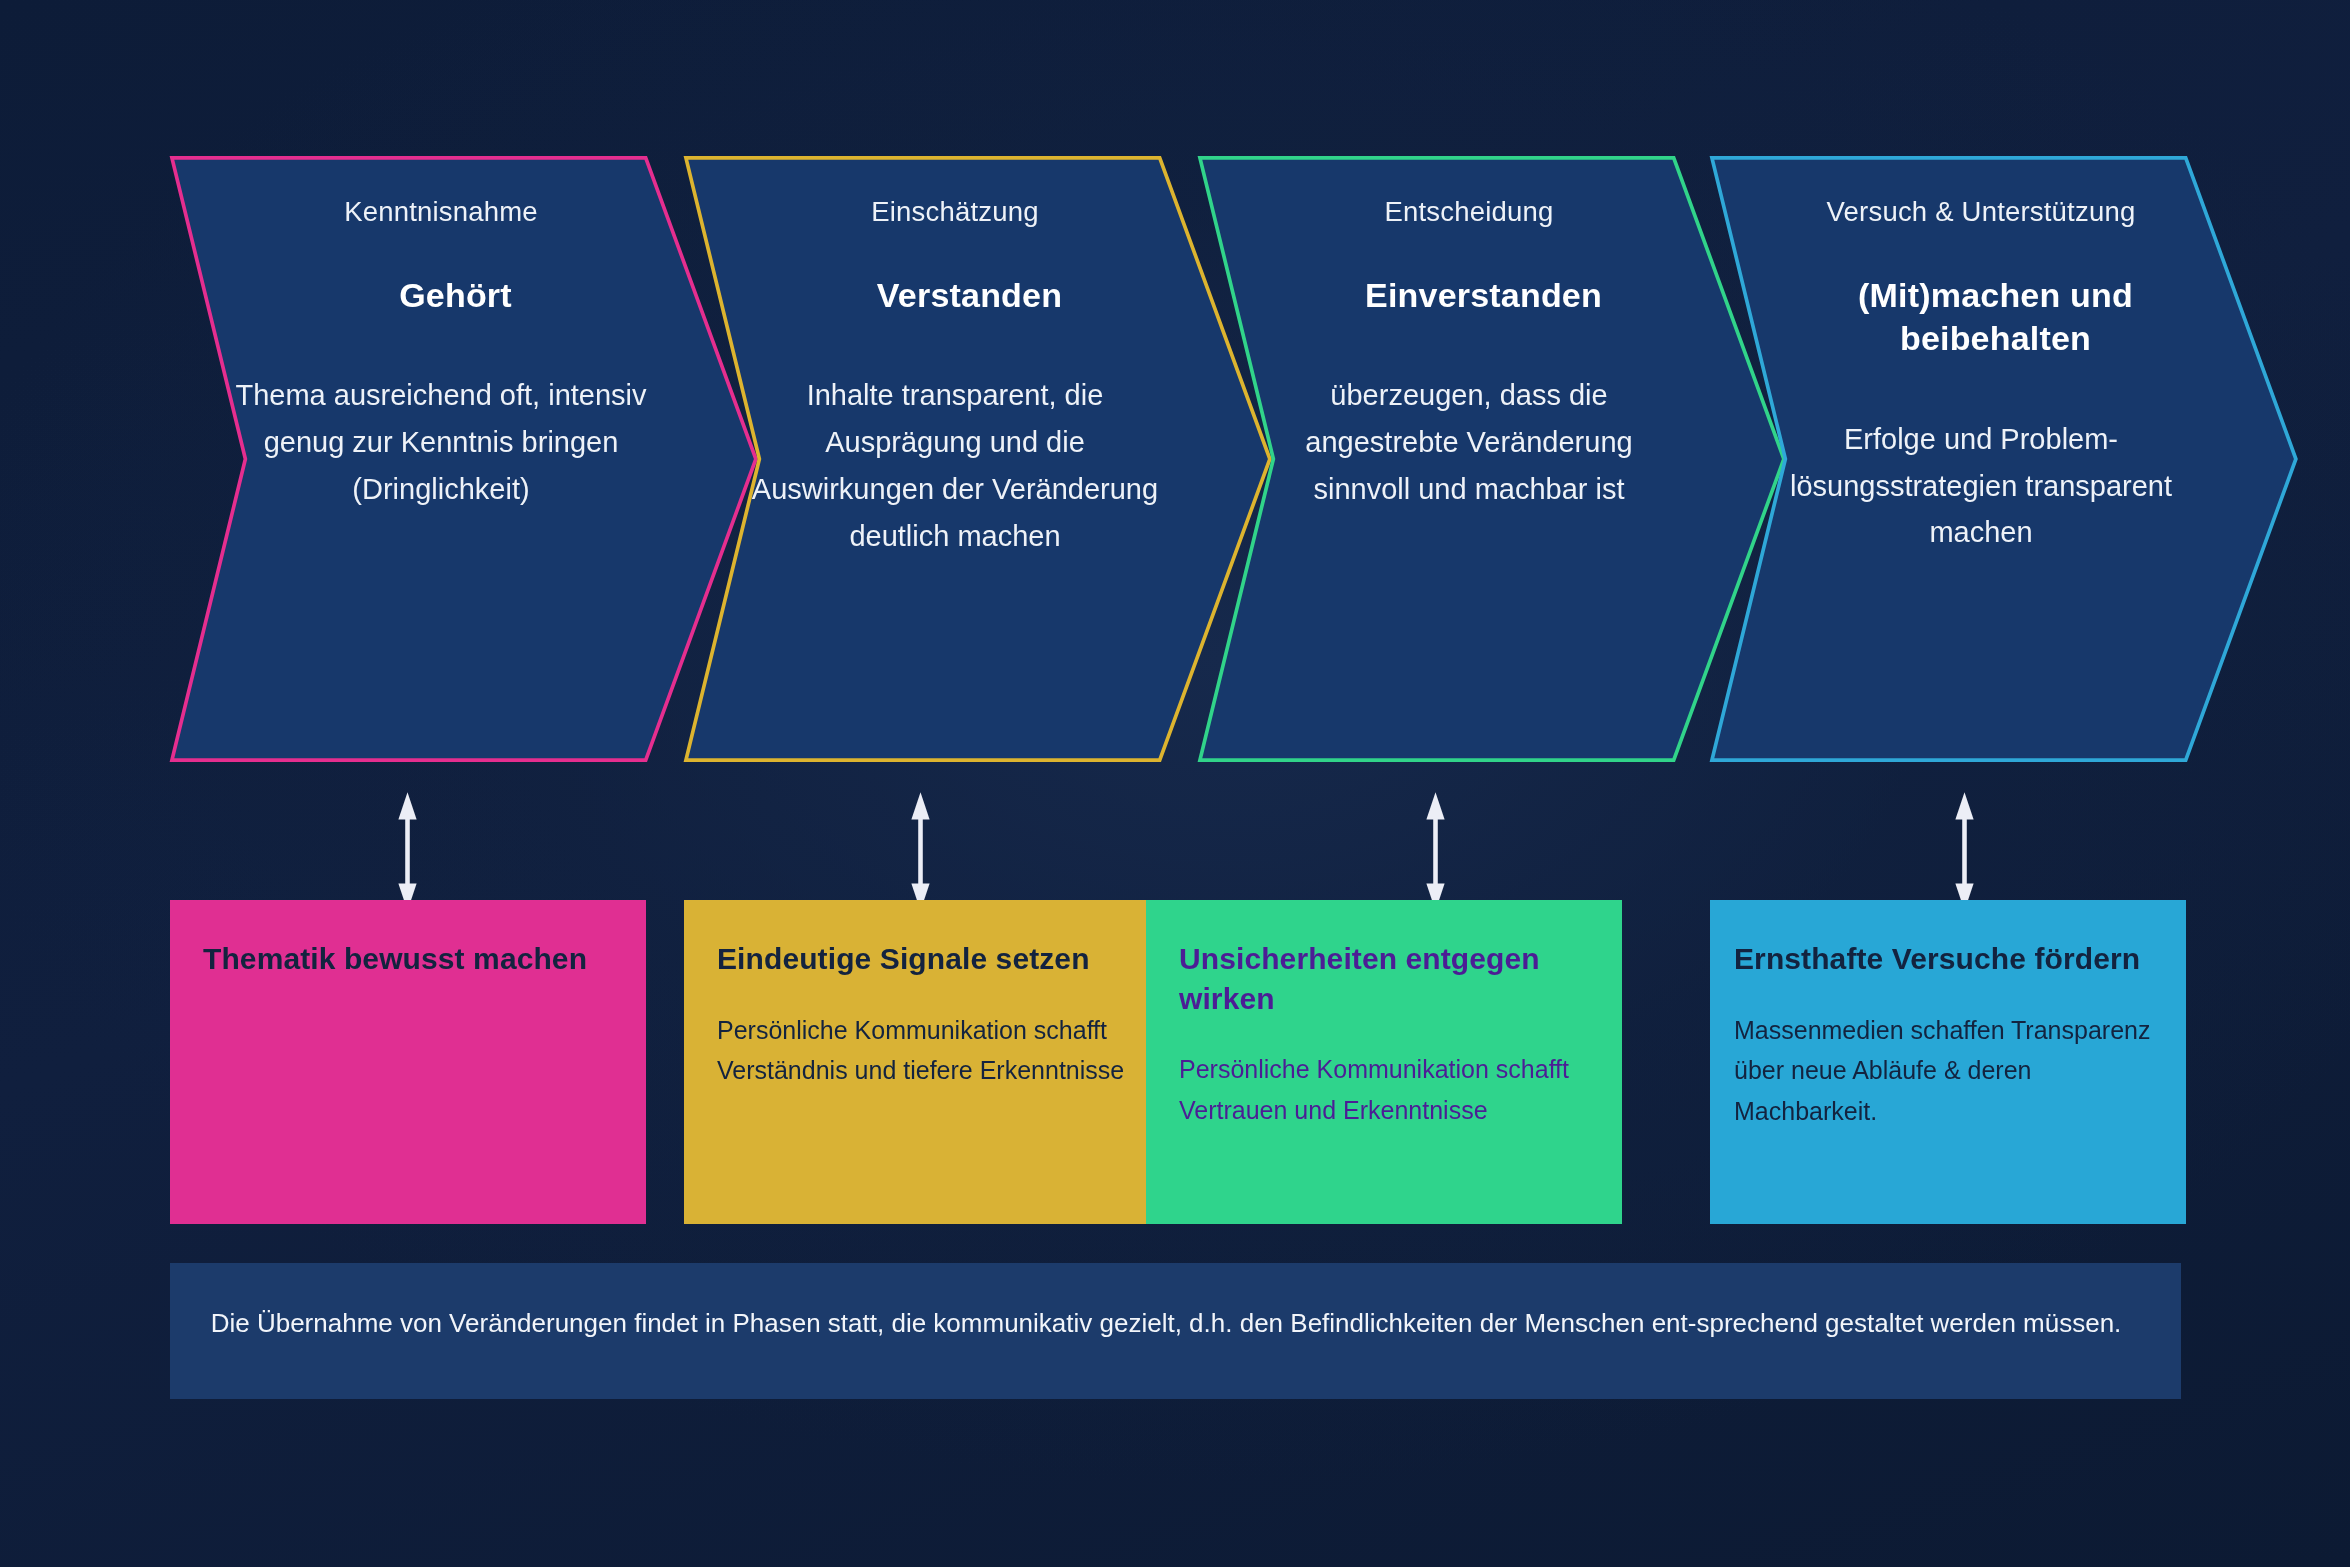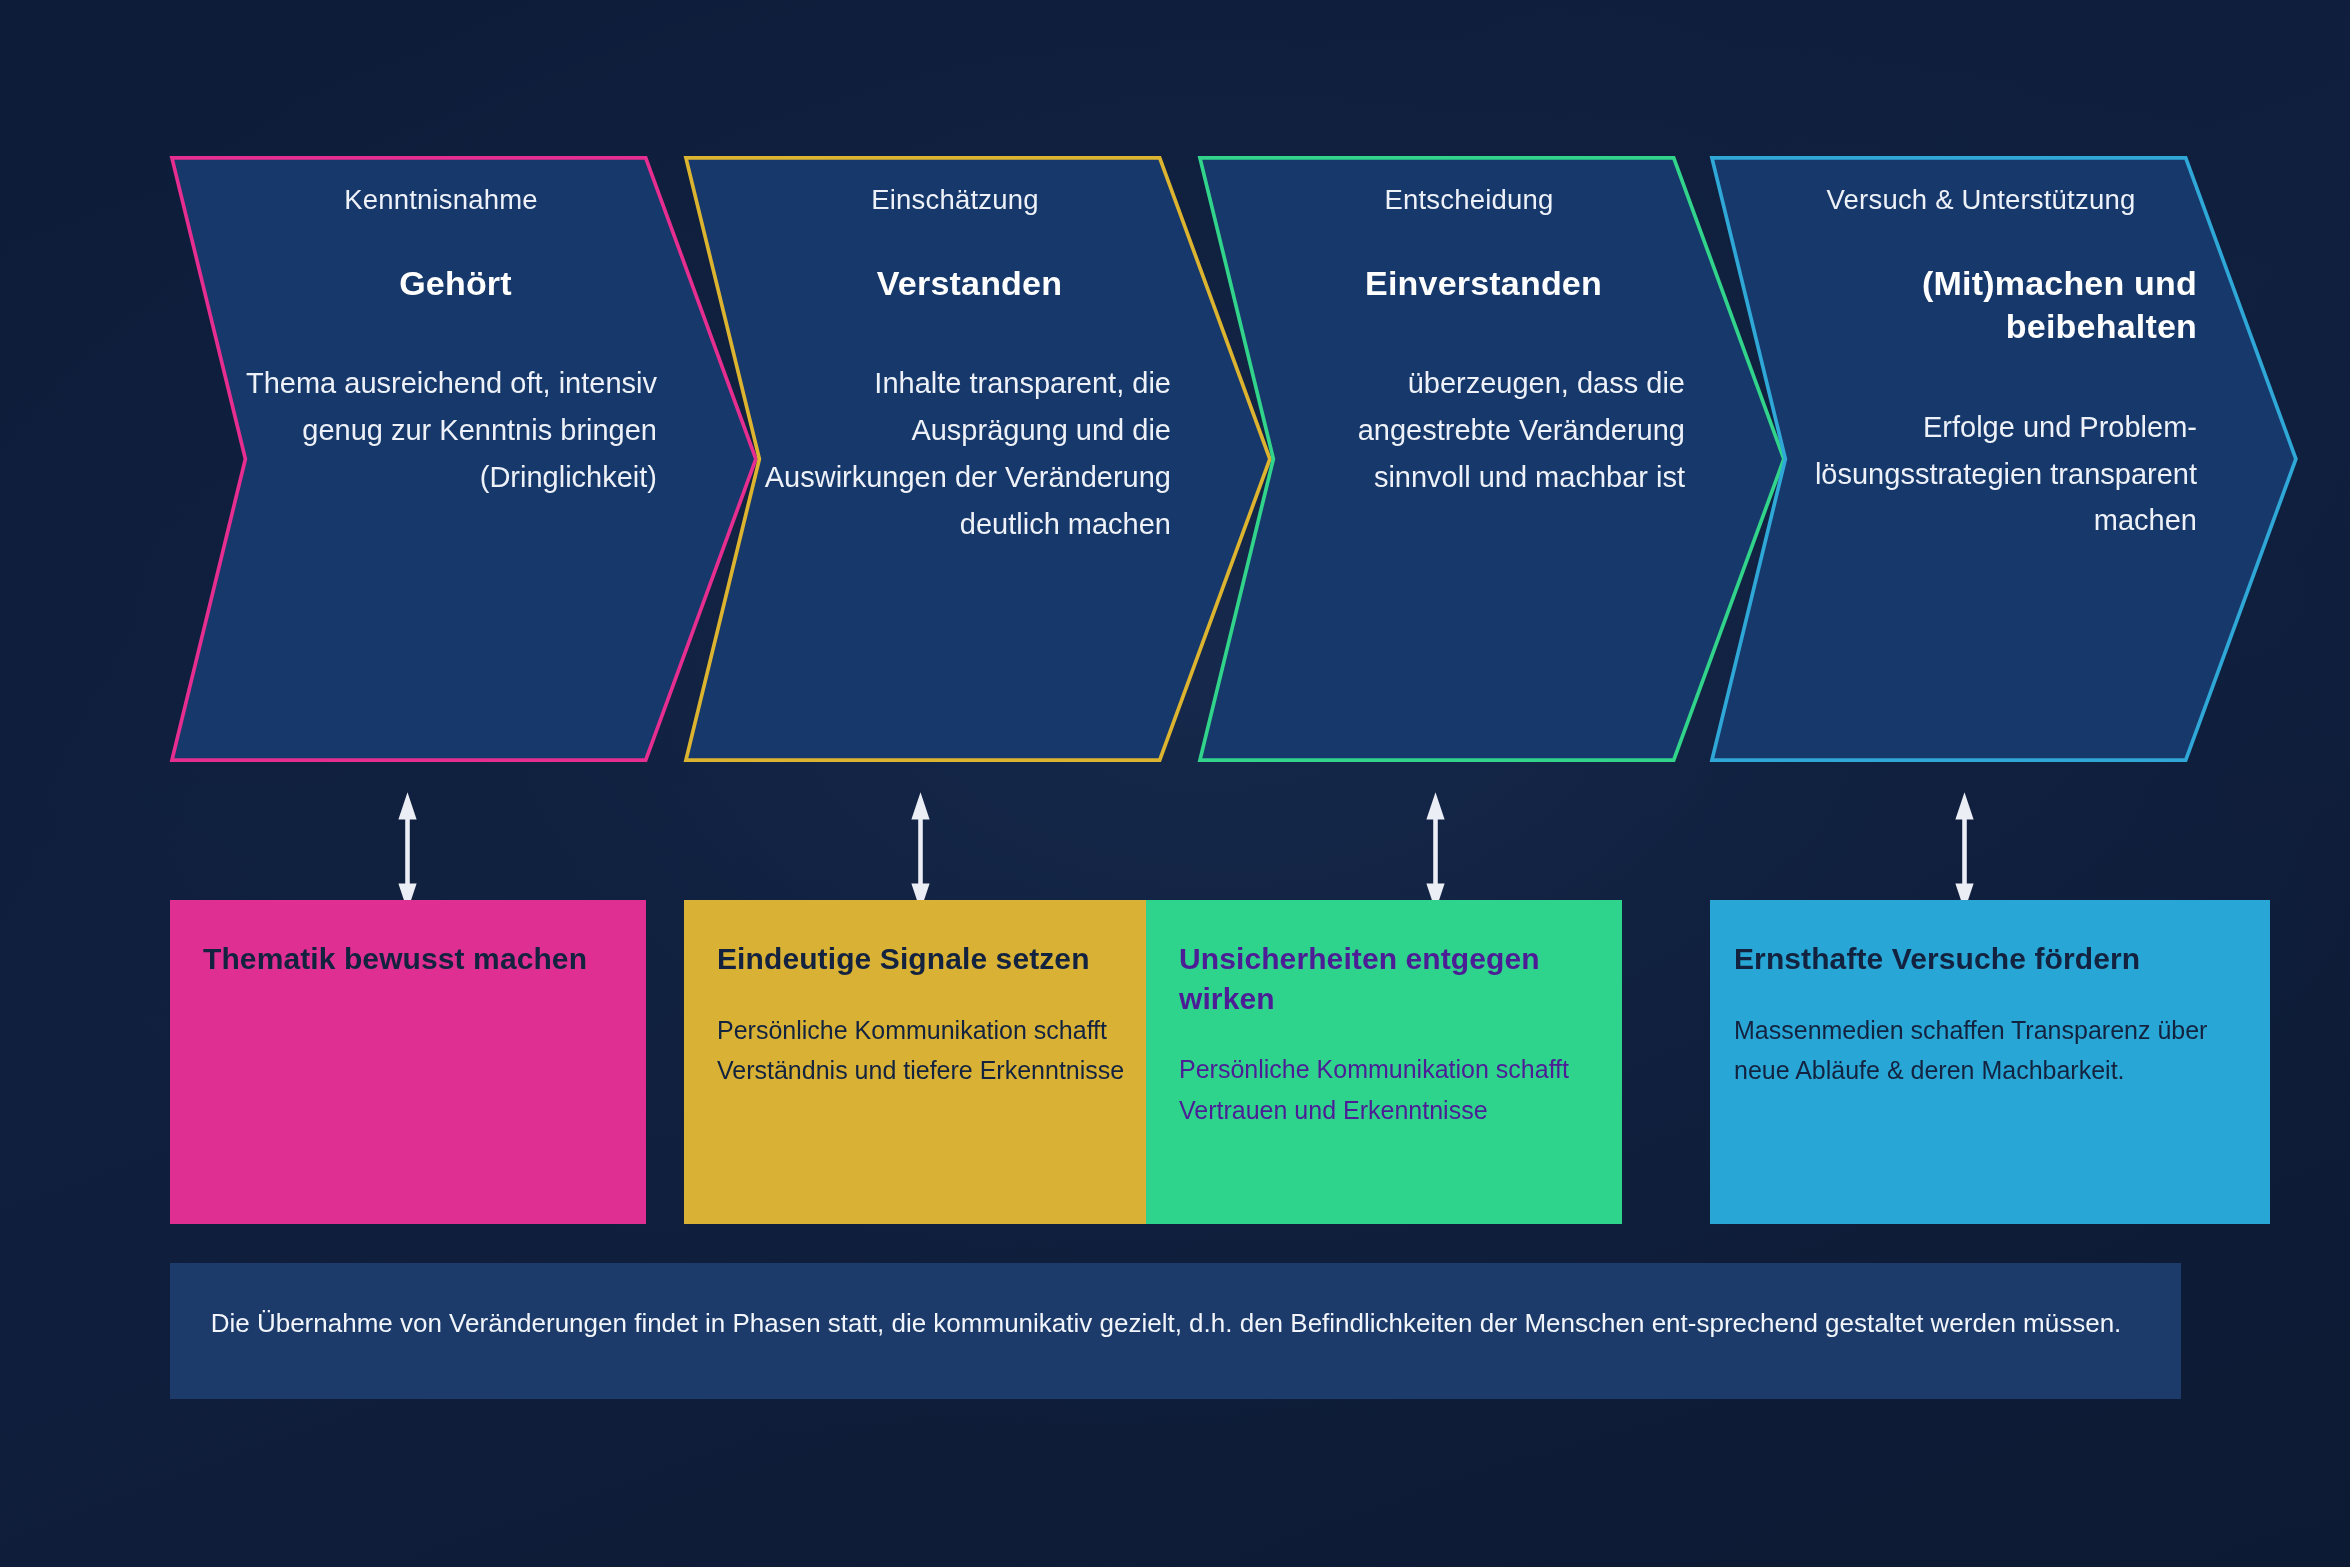--- a/index.html
+++ b/index.html
@@ -25,23 +25,23 @@
     position:absolute;
     top:156px;
     height:606px;
   }
   .chev svg { position:absolute; left:0; top:0; overflow:visible; }
   .chev .chev-body { fill:#17386b; stroke-width:4; }
   .chev-text {
     position:absolute;
     top:0; height:606px;
     display:flex; flex-direction:column; align-items:center;
-    text-align:right;
+    text-align:center;
     color:#ffffff;
-    padding-top:0px;
+    padding-top:12px;
   }
   .chev-stage {
     font-size:27.5px; font-weight:400; letter-spacing:0.2px;
     margin-top:27.5px;
     color:#eef2f8;
   }
   .chev-title {
     font-size:34px; font-weight:700; letter-spacing:0.2px;
     margin-top:46px; line-height:1.28;margin-left:29px;
   }
@@ -180,21 +180,21 @@
   <div class="card" id="card-1" style="left: 684px; width: 476px; background: rgb(217, 178, 53); color: rgb(19, 35, 63);">
     <div class="card-title">Eindeutige Signale setzen</div>
     <div class="card-desc">Persönliche Kommunikation schafft Verständnis und tiefere Erkenntnisse</div>
   </div>
 
   <div class="card" id="card-2" style="left: 1146px; width: 476px; background: rgb(47, 212, 140); color: #4c1d95;">
     <div class="card-title">Unsicherheiten entgegen wirken</div>
     <div class="card-desc">Persönliche Kommunikation schafft Vertrauen und Erkenntnisse</div>
   </div>
 
-  <div class="card" id="card-3" style="left: 1710px; width: 560px; background: rgb(40, 167, 214); color: rgb(19, 35, 63); padding-left: 24px;">
+  <div class="card" id="card-3" style="left: 1710px; width: 476px; background: rgb(40, 167, 214); color: rgb(19, 35, 63); padding-left: 24px;">
     <div class="card-title">Ernsthafte Versuche fördern</div>
     <div class="card-desc">Massenmedien schaffen Transparenz über neue Abläufe &amp; deren Machbarkeit.</div>
   </div>
 
   <div id="caption" style="background: rgb(28, 59, 107);">
     <p>Die Übernahme von Veränderungen findet in Phasen statt, die kommunikativ gezielt, d.h. den Befindlichkeiten der Menschen ent-sprechend gestaltet werden müssen.</p>
   </div>
 
 </div>
 

